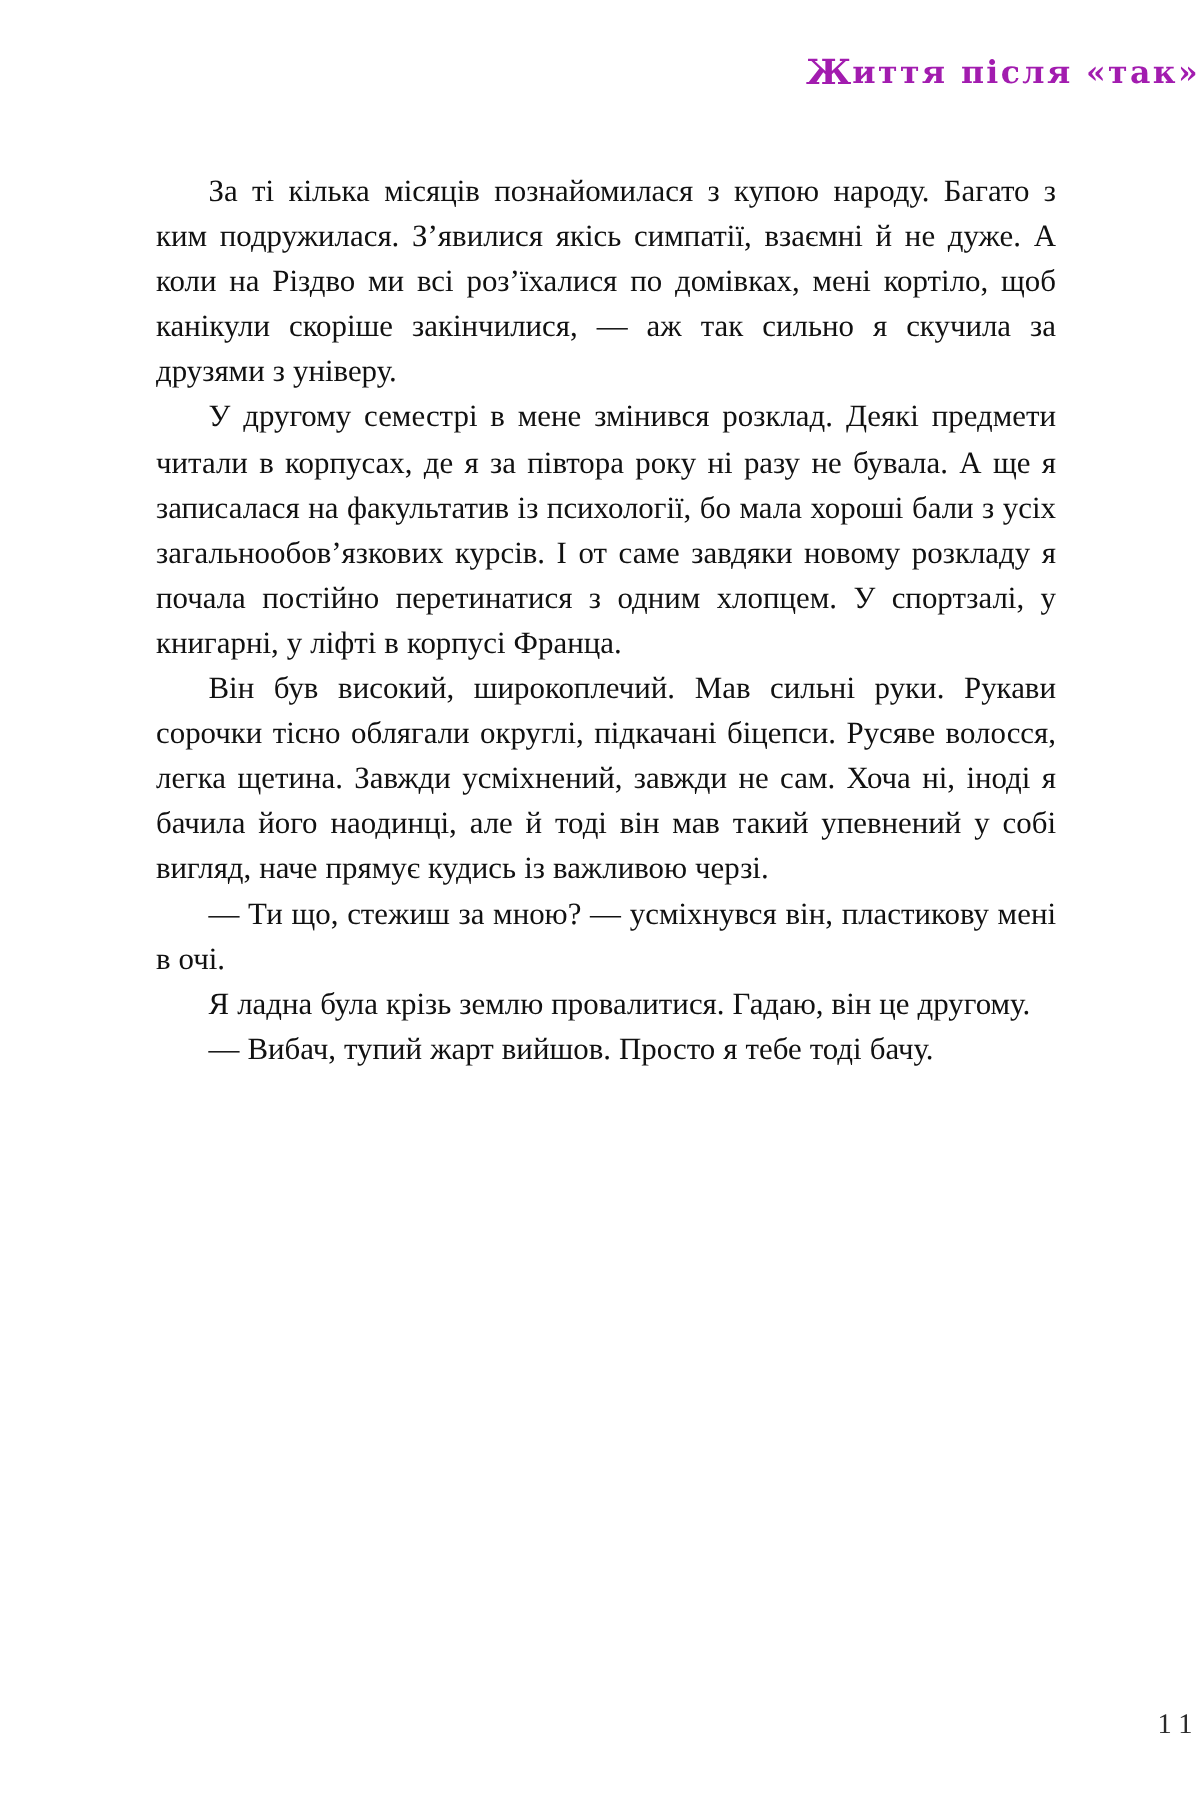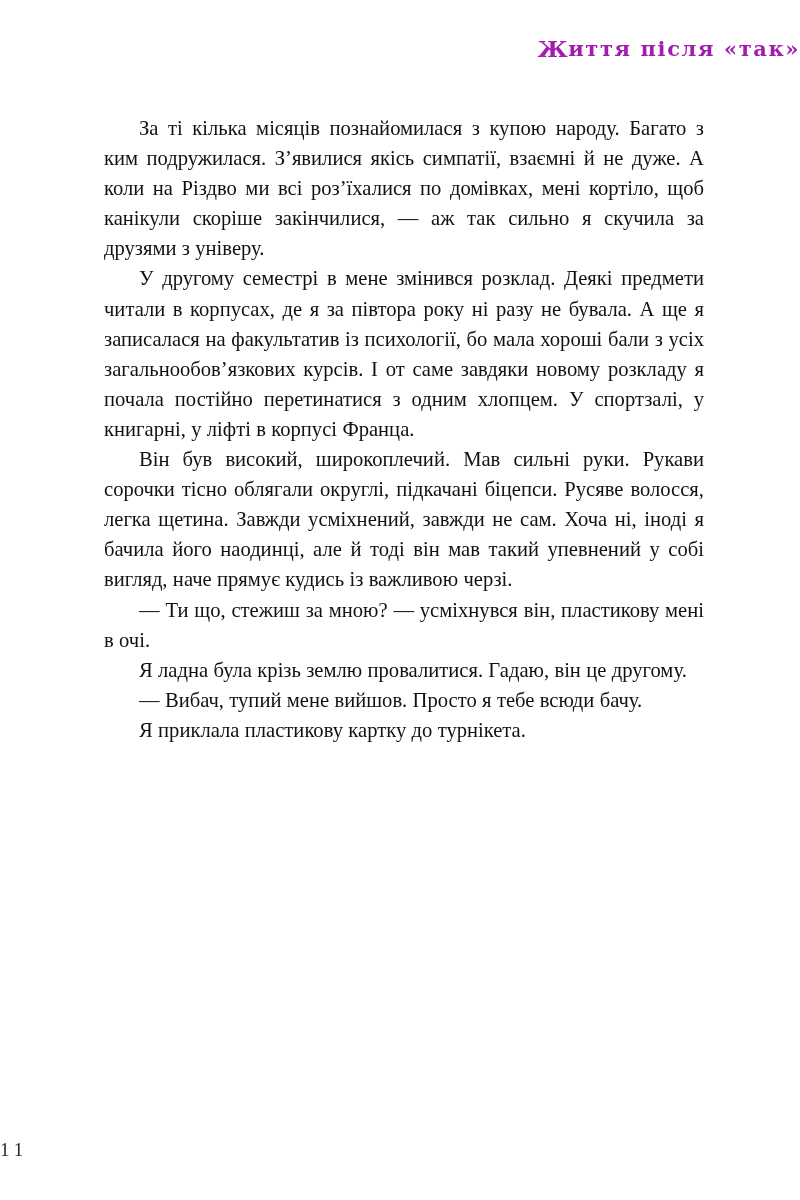--- a/index.html
+++ b/index.html
@@ -72,21 +72,21 @@
 
   
   p.para:last-child { margin-bottom: 0; }
 
   
   .folio {
     position: absolute;
     left: 0;
     top: 1140px;
     width: 800px;
-    text-align: left;
+    text-align: right;
     font-size: 19px;
     letter-spacing: 5px;
     color: #2a2a2a;
     line-height: 1;
   }
 </style>
 </head>
 <body>
 
 <div class="page">
@@ -94,19 +94,18 @@
   <div class="running-head">
     <span class="swash">Ж</span><span>иття після «так»</span>
   </div>
 
   <div class="textblock">
     <p class="para">За ті кілька місяців познайомилася з купою народу. Багато з ким подружилася. З’явилися якісь симпатії, взаємні й не дуже. А коли на Різдво ми всі роз’їхалися по домівках, мені кортіло, щоб канікули скоріше закінчилися, — аж так сильно я скучила за друзями з універу.</p>
     <p class="para">У другому семестрі в мене змінився розклад. Деякі предмети читали в корпусах, де я за півтора року ні разу не бувала. А ще я записалася на факультатив із психології, бо мала хороші бали з усіх загальнообов’язкових курсів. І от саме завдяки новому розкладу я почала постійно перетинатися з одним хлопцем. У спортзалі, у книгарні, у ліфті в корпусі Франца.</p>
     <p class="para">Він був високий, широкоплечий. Мав сильні руки. Рукави сорочки тісно облягали округлі, підкачані біцепси. Русяве волосся, легка щетина. Завжди усміхнений, завжди не сам. Хоча ні, іноді я бачила його наодинці, але й тоді він мав такий упевнений у собі вигляд, наче прямує кудись із важливою черзі.</p>
     <p class="para">— Ти що, стежиш за мною? — усміхнувся він, пластикову мені в очі.</p>
     <p class="para">Я ладна була крізь землю провалитися. Гадаю, він це другому.</p>
-    <p class="para">— Вибач, тупий мене вийшов. Просто я тебе всюди бачу.</p>
-    <p class="para">Я приклала пластикову картку до турнікета.</p>
+    <p class="para">— Вибач, тупий жарт вийшов. Просто я тебе тоді бачу.</p>
   </div>
 
   <div class="folio">11</div>
 
 </div>
 
 </body></html>

